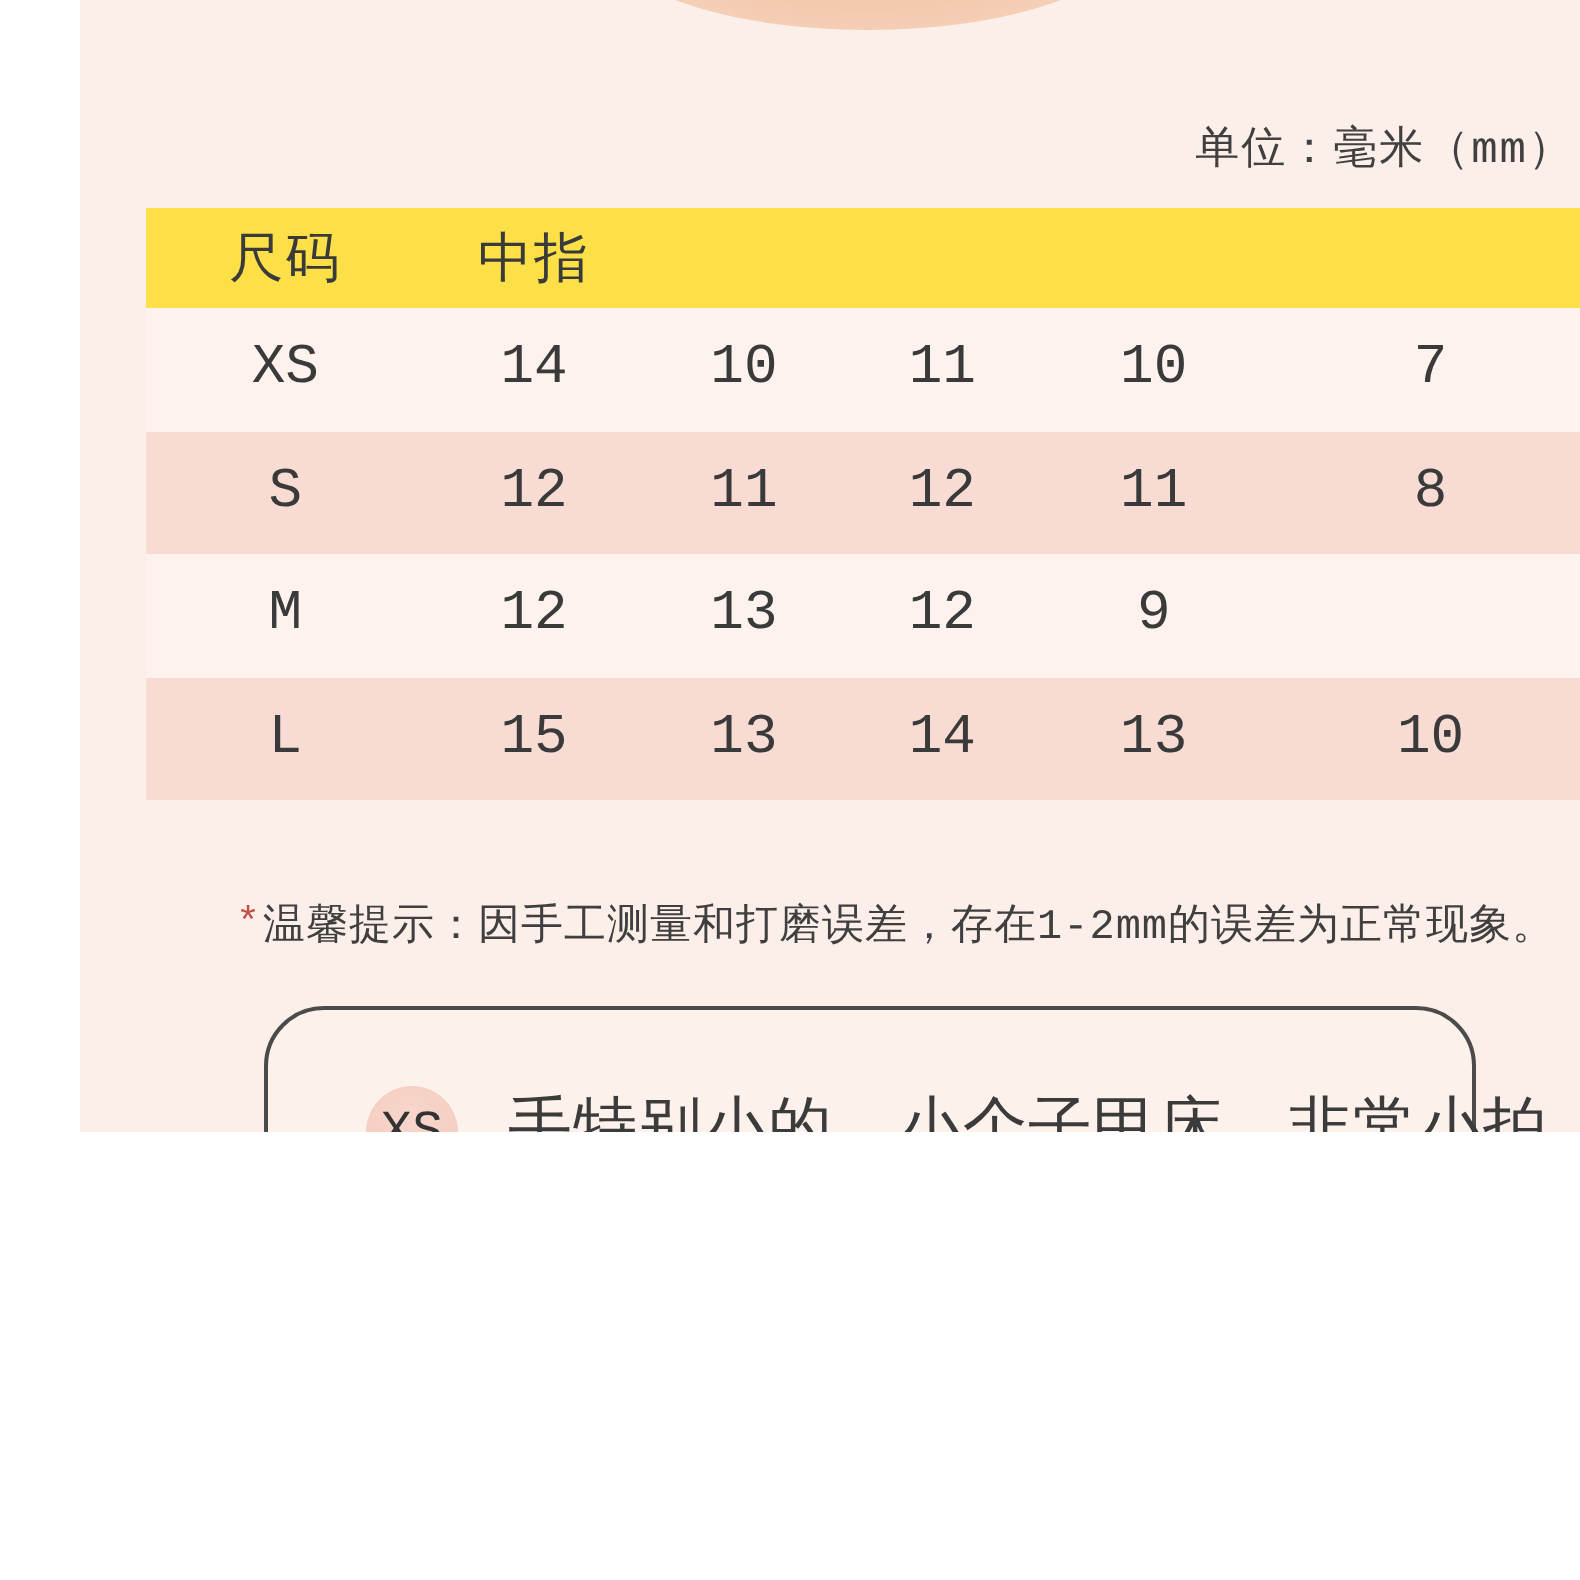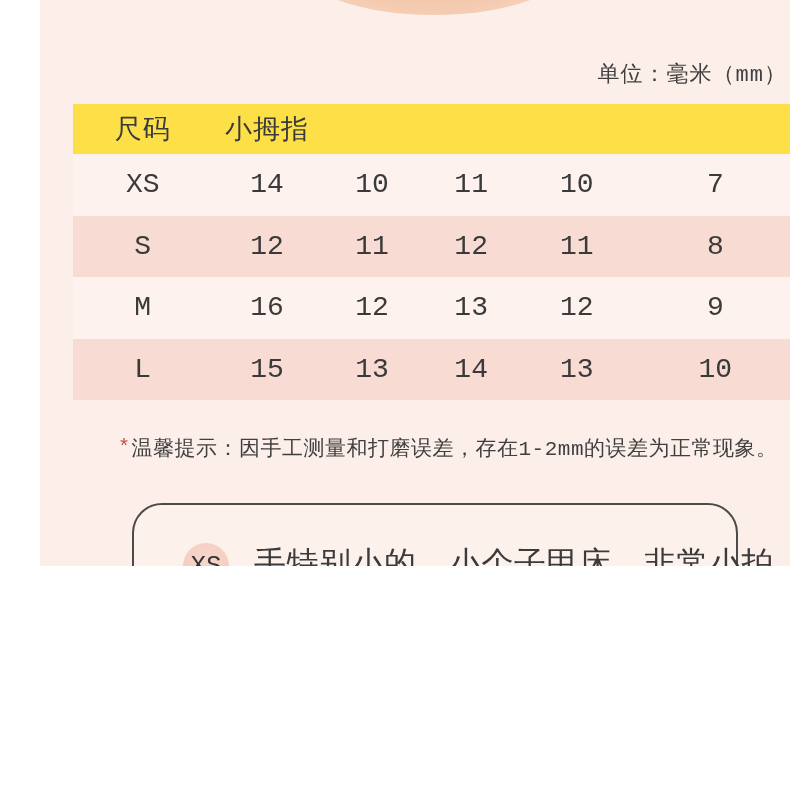--- a/index.html
+++ b/index.html
@@ -29,21 +29,21 @@
     display:grid;
     grid-template-columns:19.25% 15.1% 13.9% 13.5% 15.7% 22.55%;
     align-items:center;text-align:center;
     font-size:28px;color:#3a3a3a;
   }
   .trow.thead{height:50px;background:#fde047;font-size:27px;letter-spacing:1px;}
   .trow.data{height:61.5px;}
   .trow.dark{background:#f8dbd2;}
   .trow.light{background:#fdf2ee;}
   .note{
-    position:absolute;left:78px;top:434px;
+    position:absolute;left:78px;top:448px;
     font-size:21px;color:#3f3f3f;white-space:nowrap;letter-spacing:0.5px;
   }
   .note .star{color:#c0504a;font-size:20px;vertical-align:2px;margin-right:1px;}
   .guide-card{
     position:absolute;left:92px;top:503px;width:606px;height:360px;
     box-sizing:border-box;
     background:#fdf1ec;
     border:2px solid #4b4b4b;
     border-radius:30px;
   }
@@ -73,41 +73,40 @@
 
 <div class="page">
 
   <div class="top-oval"></div>
 
   <div class="unit-label">单位：毫米（mm）</div>
 
   <div class="size-table">
     <div class="trow thead">
       <span>尺码</span>
-      <span>小拇指</span>
+      <span>中指</span>
     </div>
     <div class="trow data light">
       <span>XS</span>
       <span>14</span>
       <span>10</span>
       <span>11</span>
       <span>10</span>
       <span>7</span>
     </div>
     <div class="trow data dark">
       <span>S</span>
       <span>12</span>
       <span>11</span>
       <span>12</span>
       <span>11</span>
       <span>8</span>
     </div>
     <div class="trow data light">
       <span>M</span>
-      <span>16</span>
       <span>12</span>
       <span>13</span>
       <span>12</span>
       <span>9</span>
     </div>
     <div class="trow data dark">
       <span>L</span>
       <span>15</span>
       <span>13</span>
       <span>14</span>

